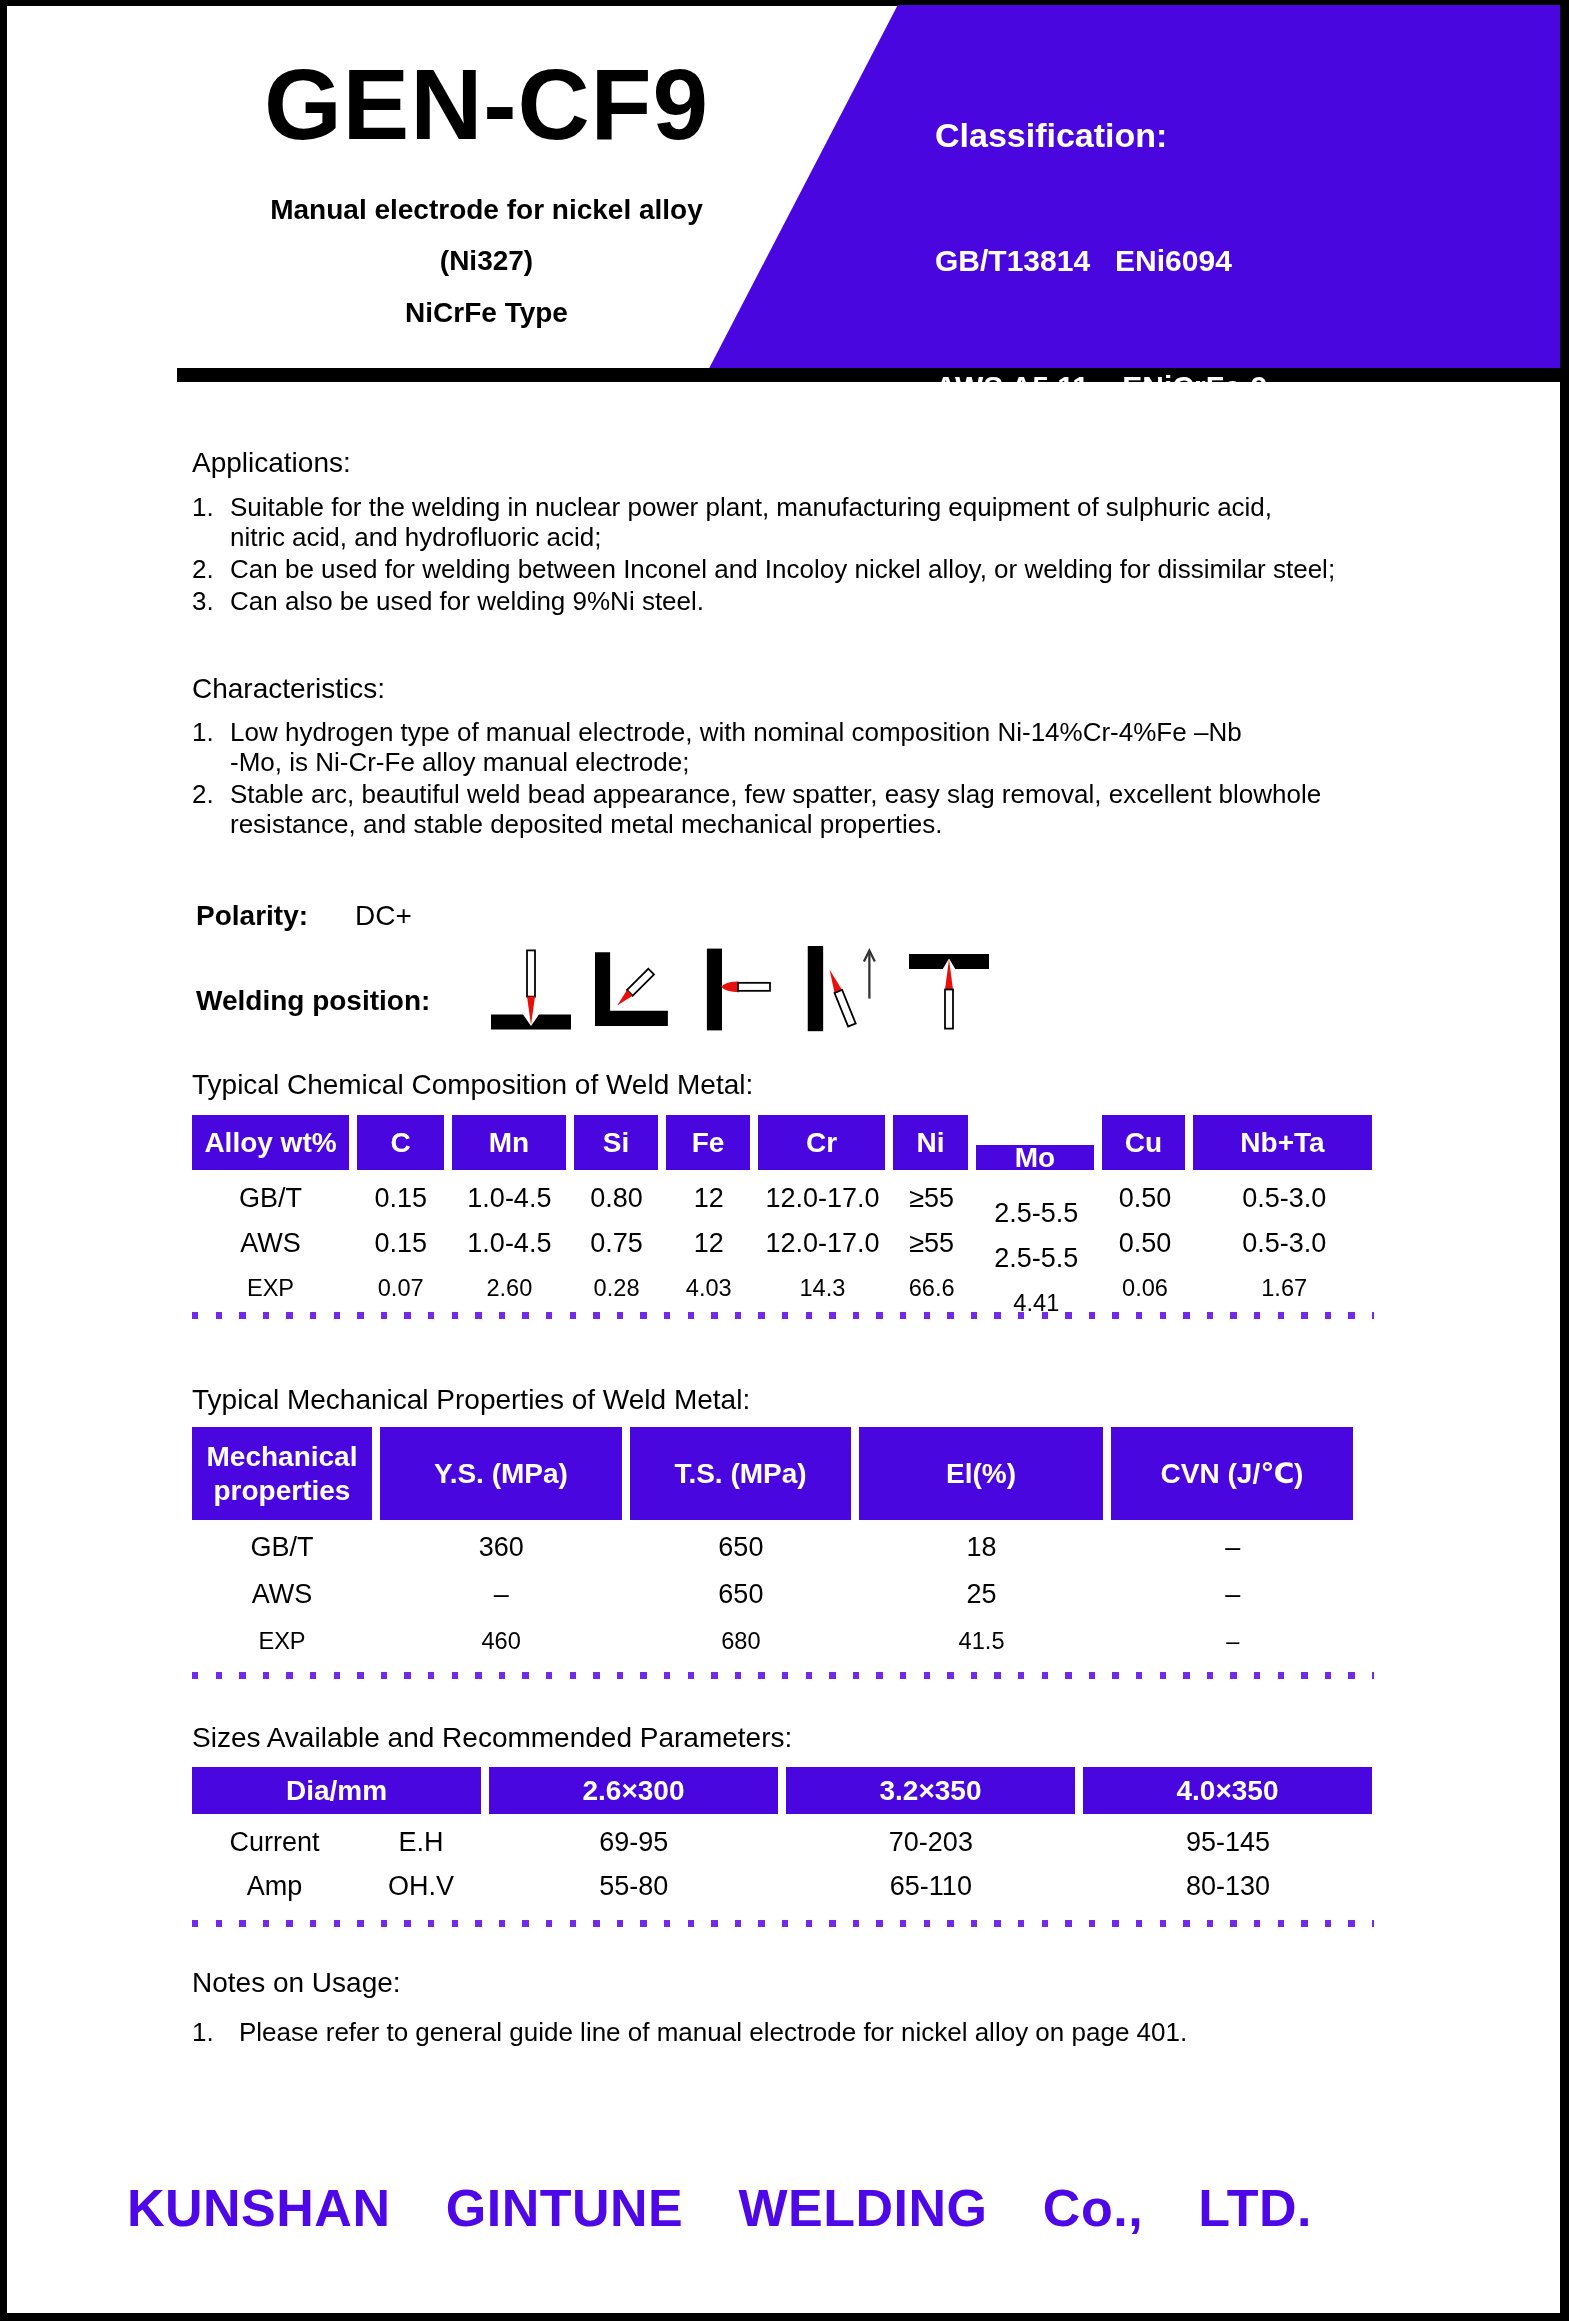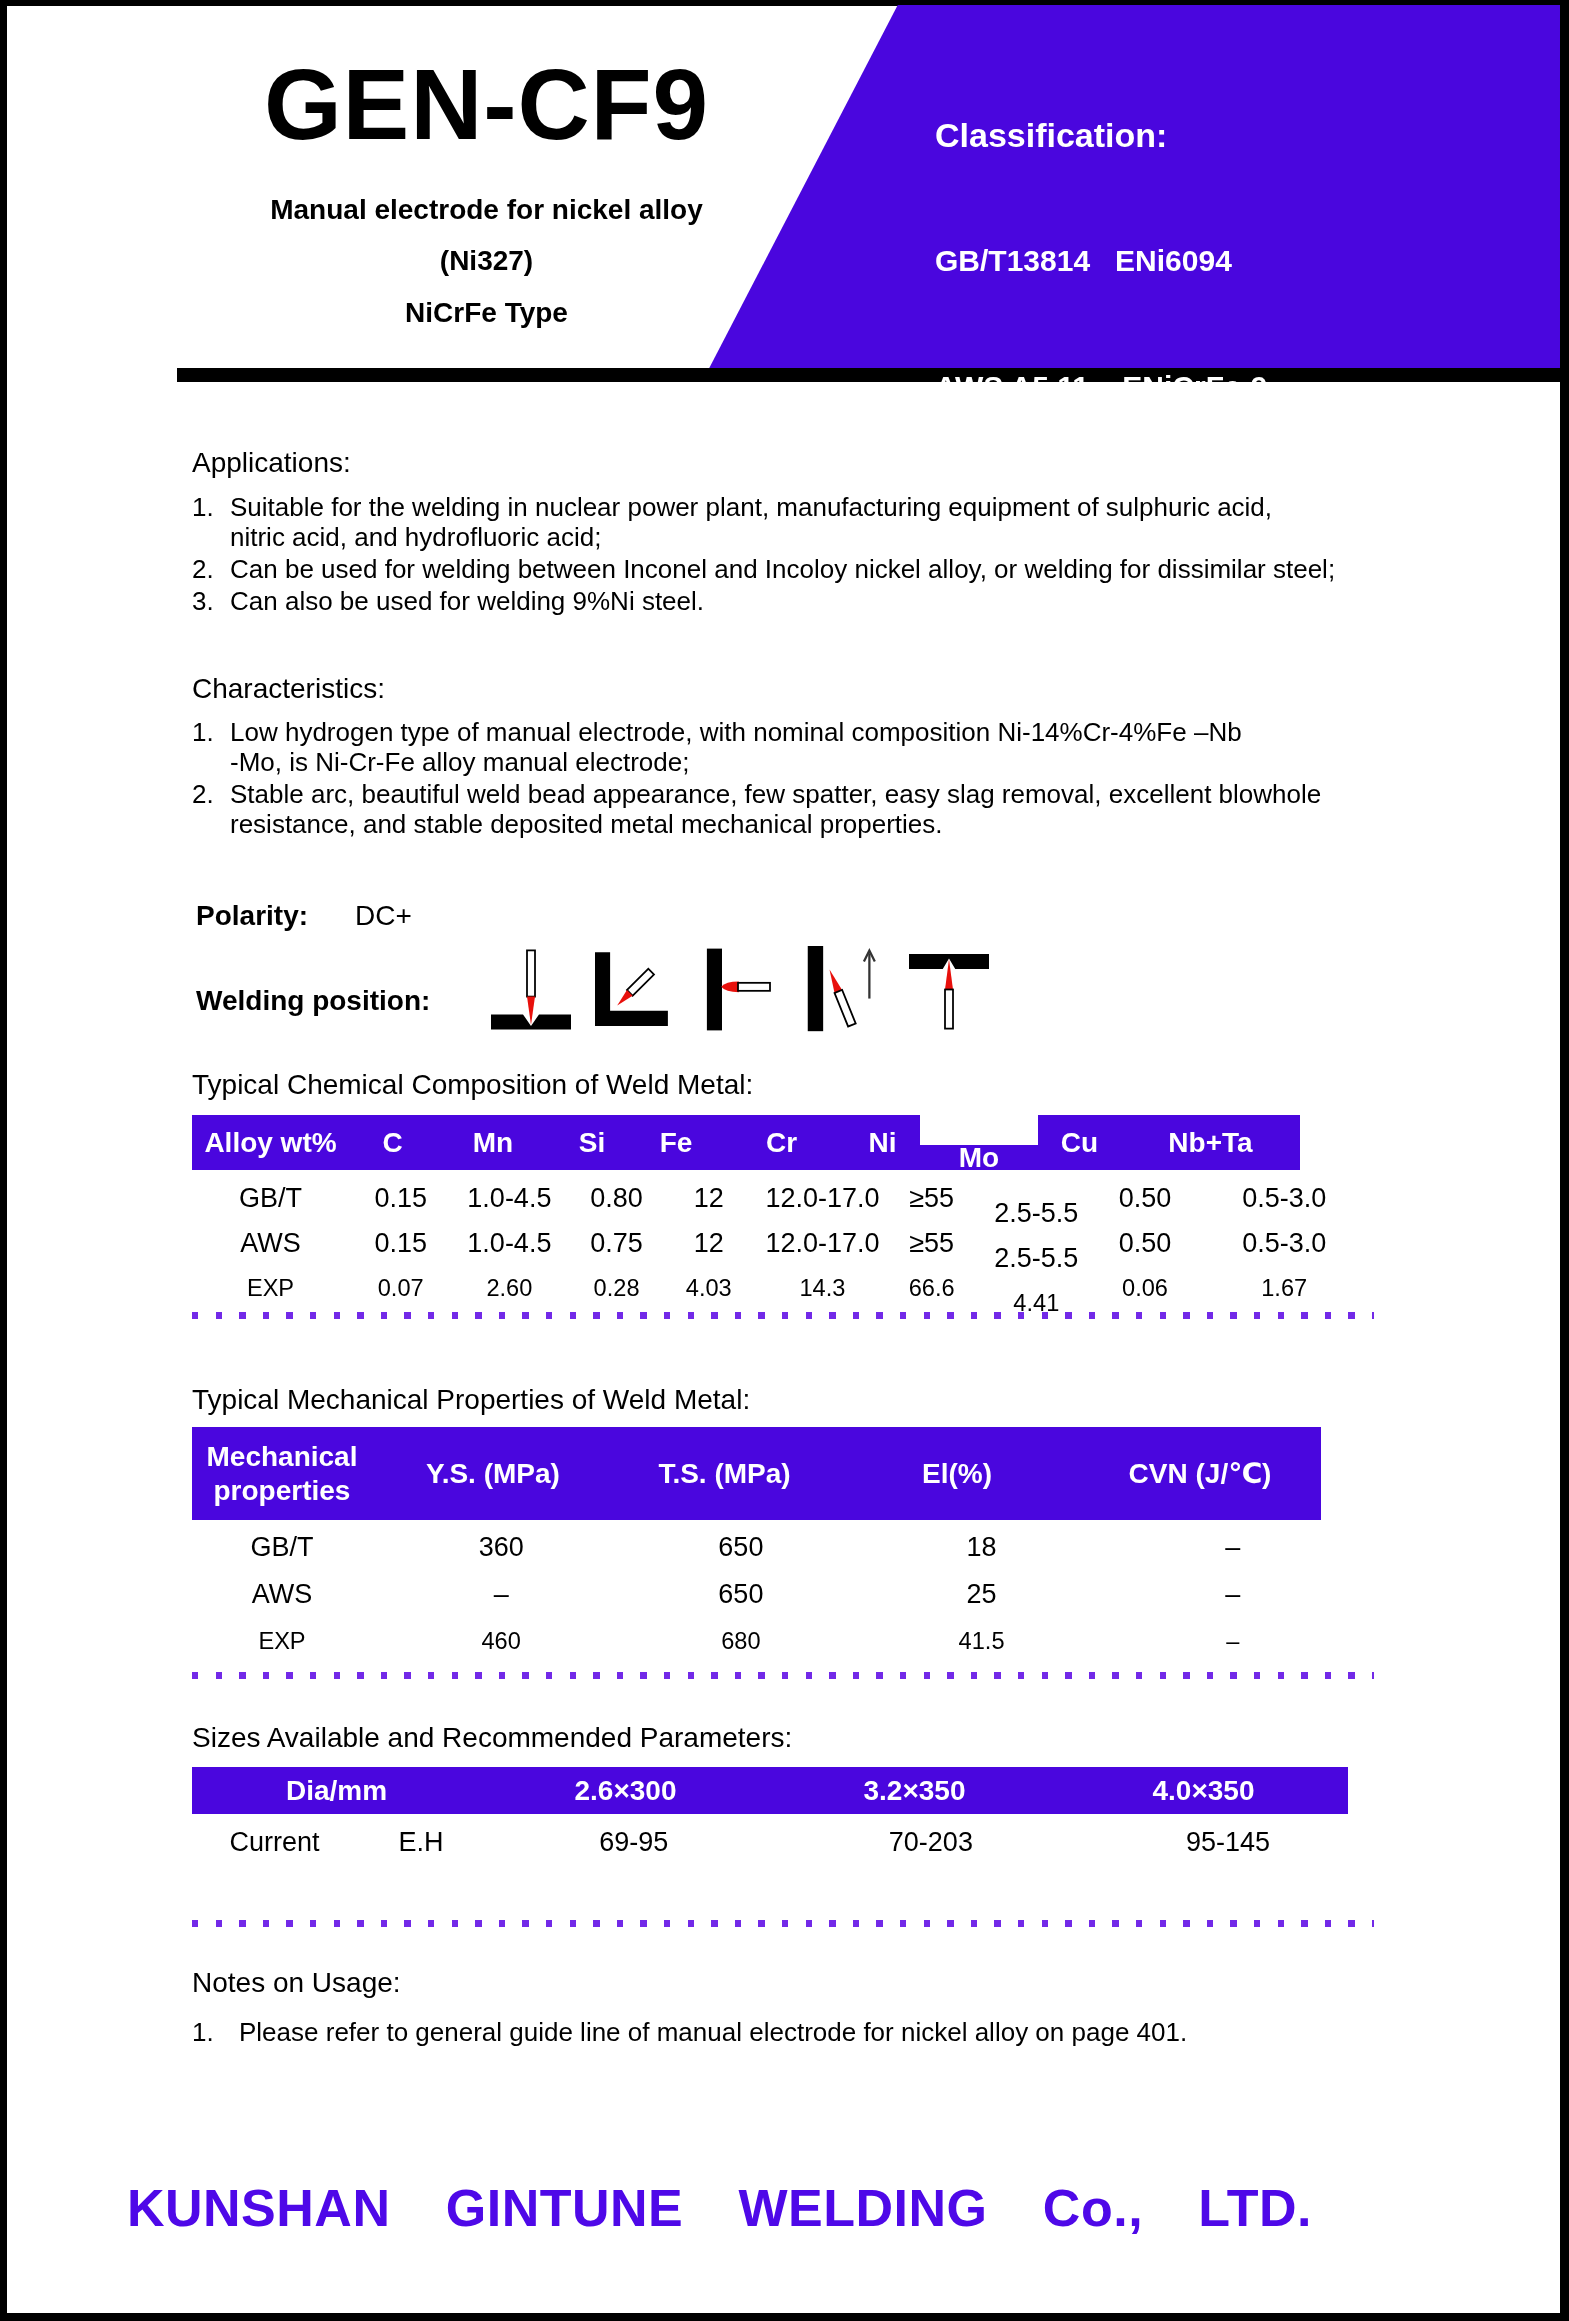--- a/index.html
+++ b/index.html
@@ -35,21 +35,21 @@
   .li .li-text{white-space:pre-line;flex:1;}
 
   .pol-line{font-size:28px;}
   .pol-label{font-weight:bold;}
   .pol-value{margin-left:47px;}
 
   .icons-row{left:491px;top:946px;display:flex;gap:23.6px;}
   .icons-row svg{display:block;}
 
   
-  .tbl-hdr{display:flex;gap:0;}
+  .tbl-hdr{display:flex;gap:8px;}
   .tbl-hdr .cell{background:#4A06DE;color:#fff;font-weight:bold;font-size:28px;
     display:flex;align-items:center;justify-content:center;text-align:center;}
   .tbl-row{display:flex;gap:8.2px;}
   .tbl-row .cell{display:flex;align-items:center;justify-content:center;font-size:27px;}
   .c0{width:157px;} .c1{width:87px;} .c2{width:114px;} .c3{width:84px;} .c4{width:84px;}
   .c5{width:127px;} .c6{width:75px;} .c7{width:118px;margin-top:30px;} .c8{width:83px;} .c9{width:179px;}
   .m0{width:180px;} .m1{width:242px;} .m2{width:221px;} .m3{width:244px;} .m4{width:242px;}
   .s0{width:289px;} .s1{width:289px;} .s2{width:289px;} .s3{width:289px;}
   .row-label{font-size:27px;}
   .row-exp .row-label,.row-exp .cell{font-size:23.6px;}
@@ -262,20 +262,29 @@
   <div class="abs" style="left:192px;top:1820px;">
     <div class="tbl-row" style="height:44px;">
       <div class="cell s0 sizes-colhead sizes-group">
         <span class="g1">Current</span>
         <span class="g2">E.H</span>
       </div>
       <div class="cell s1">69-95</div>
       <div class="cell s2">70-203</div>
       <div class="cell s3">95-145</div>
     </div>
+    <div class="tbl-row" style="height:44px;">
+      <div class="cell s0 sizes-colhead sizes-group">
+        <span class="g1">Amp</span>
+        <span class="g2">OH.V</span>
+      </div>
+      <div class="cell s1">55-80</div>
+      <div class="cell s2">65-110</div>
+      <div class="cell s3">80-130</div>
+    </div>
   </div>
   <div class="abs dotted" style="left:192px;top:1920px;"></div>
 
   <div class="abs h-sec" style="left:192px;top:1967px;">Notes on Usage:</div>
   <div class="abs note-line" style="left:192px;top:2017px;width:1346px;">
     <span class="num">1.</span>
     <span>Please refer to general guide line of manual electrode for nickel alloy on page 401.</span>
   </div>
 
   <div class="abs footer">KUNSHAN  GINTUNE  WELDING  Co.,  LTD.</div>

